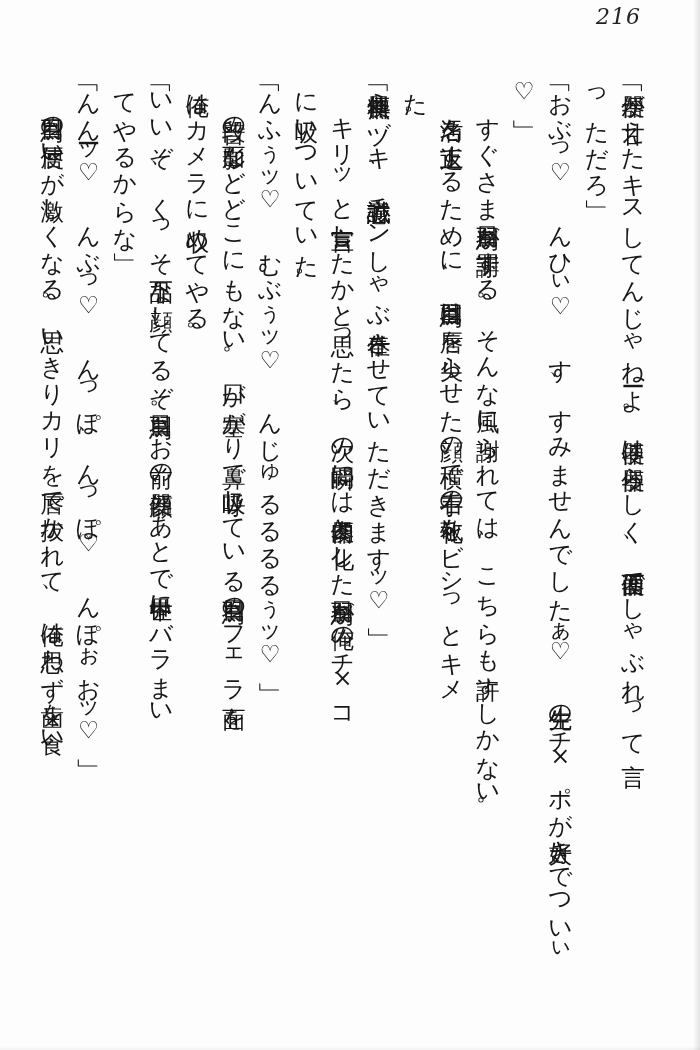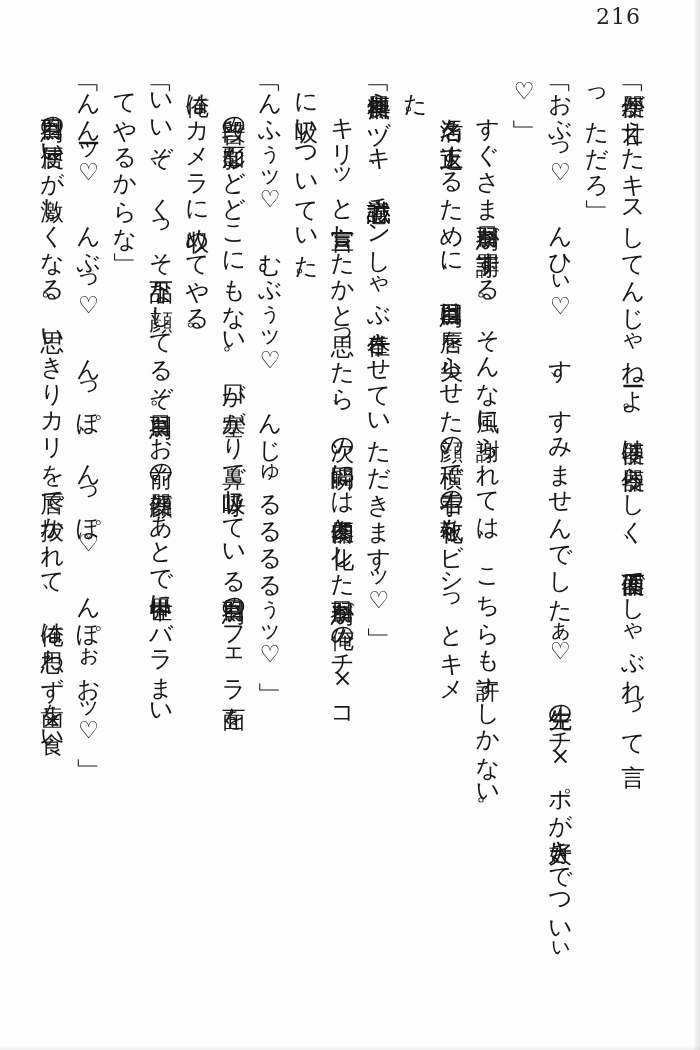--- a/index.html
+++ b/index.html
@@ -13,20 +13,21 @@
     overflow: hidden;
     background: #fdfdfd;
     color: #171717;
     font-family: "DejaVu Serif", "Liberation Serif", serif;
   }
   .page-number {
     position: absolute;
     top: 4px;
     left: 596px;
     font-size: 22px;
+    font-style: italic;
     letter-spacing: 1px;
     color: #222;
   }
   .text-area {
     position: absolute;
     top: 77px;
     left: 33px;
     width: 618px;
     height: 930px;
     writing-mode: vertical-rl;

